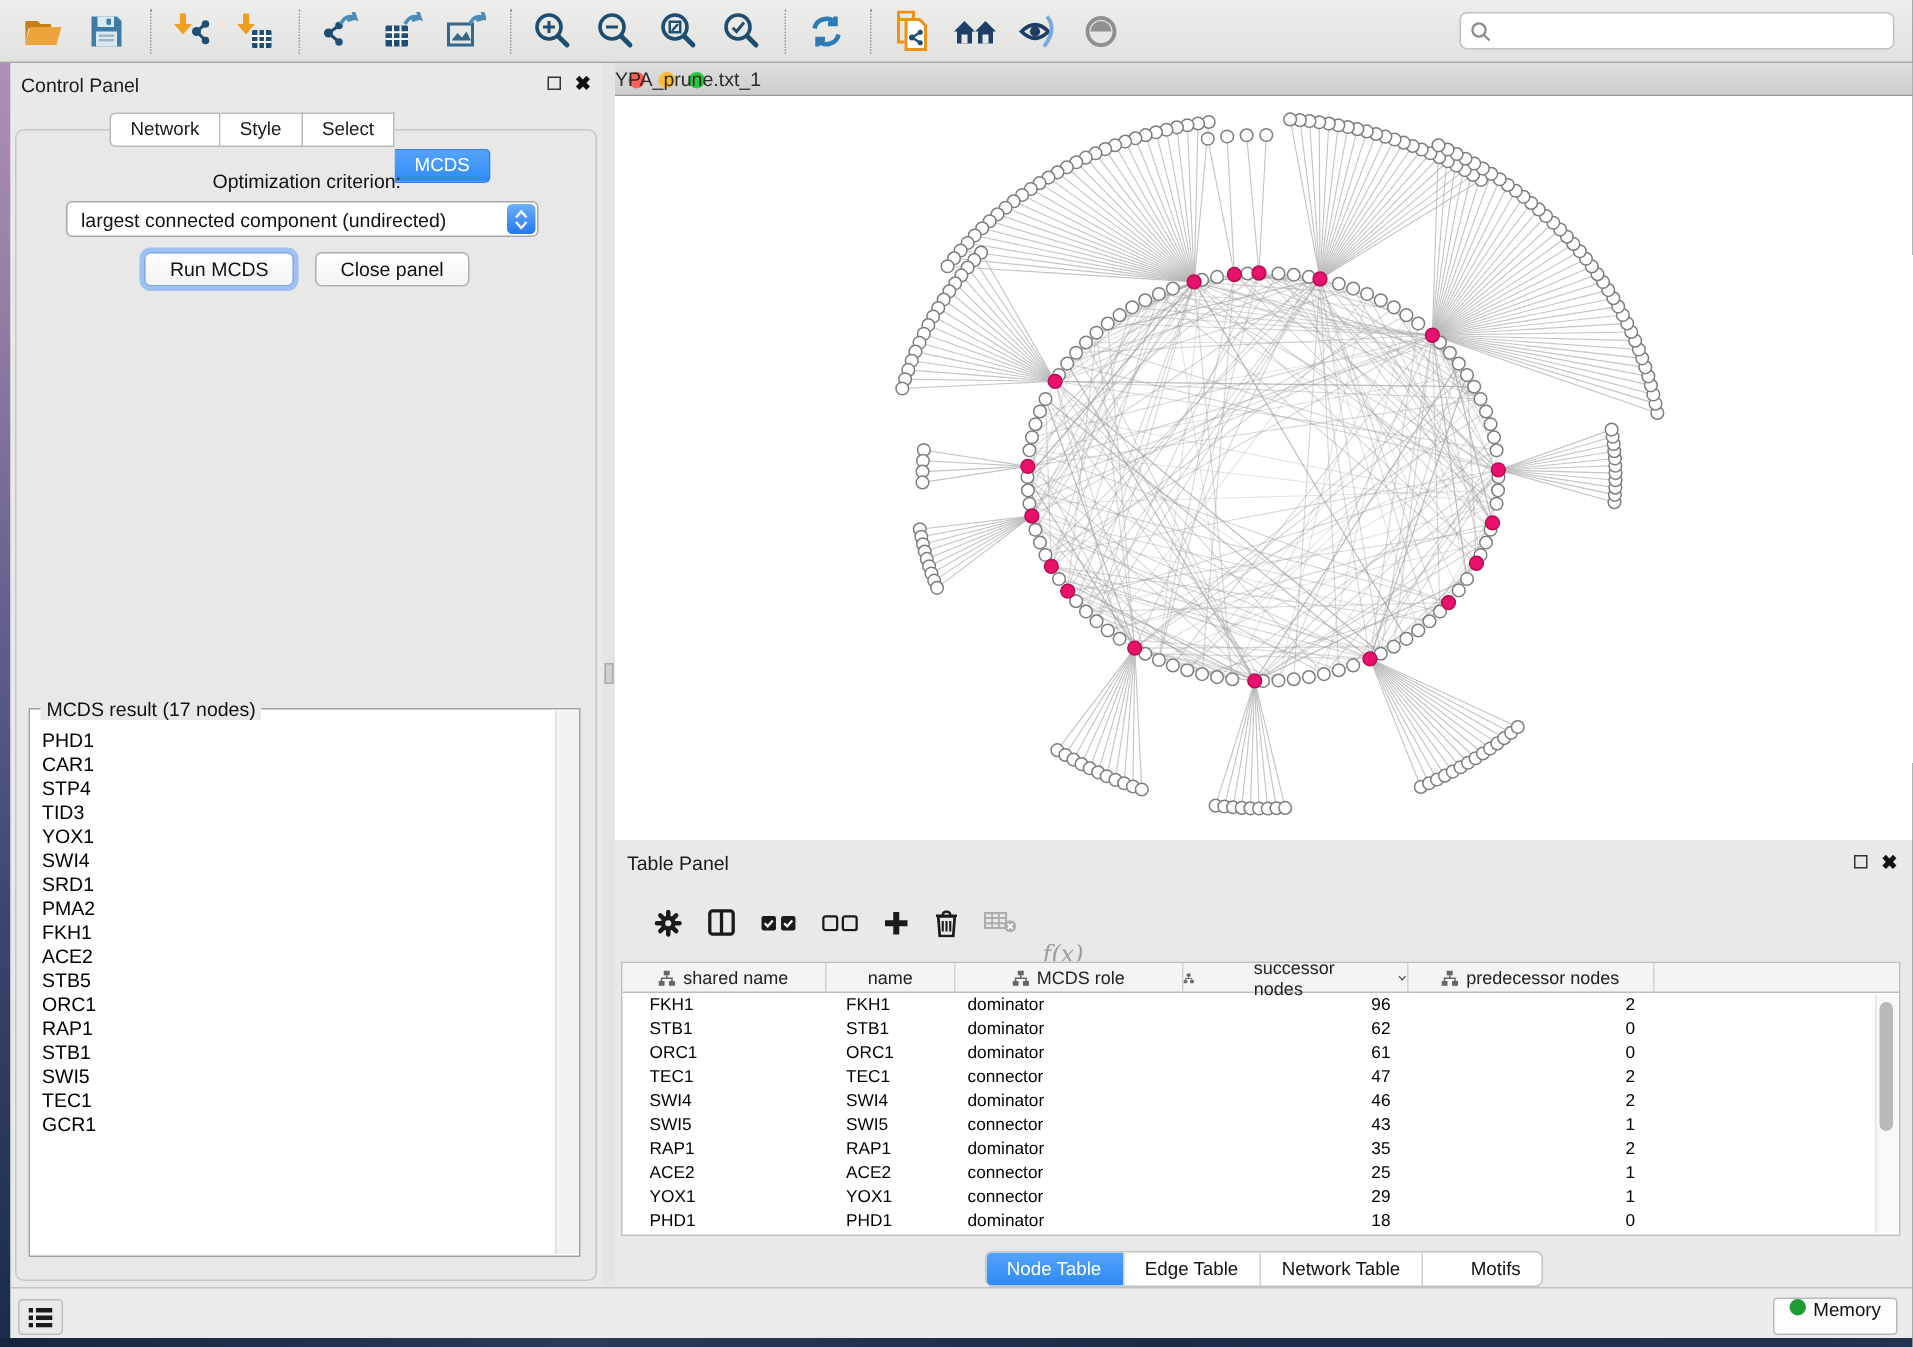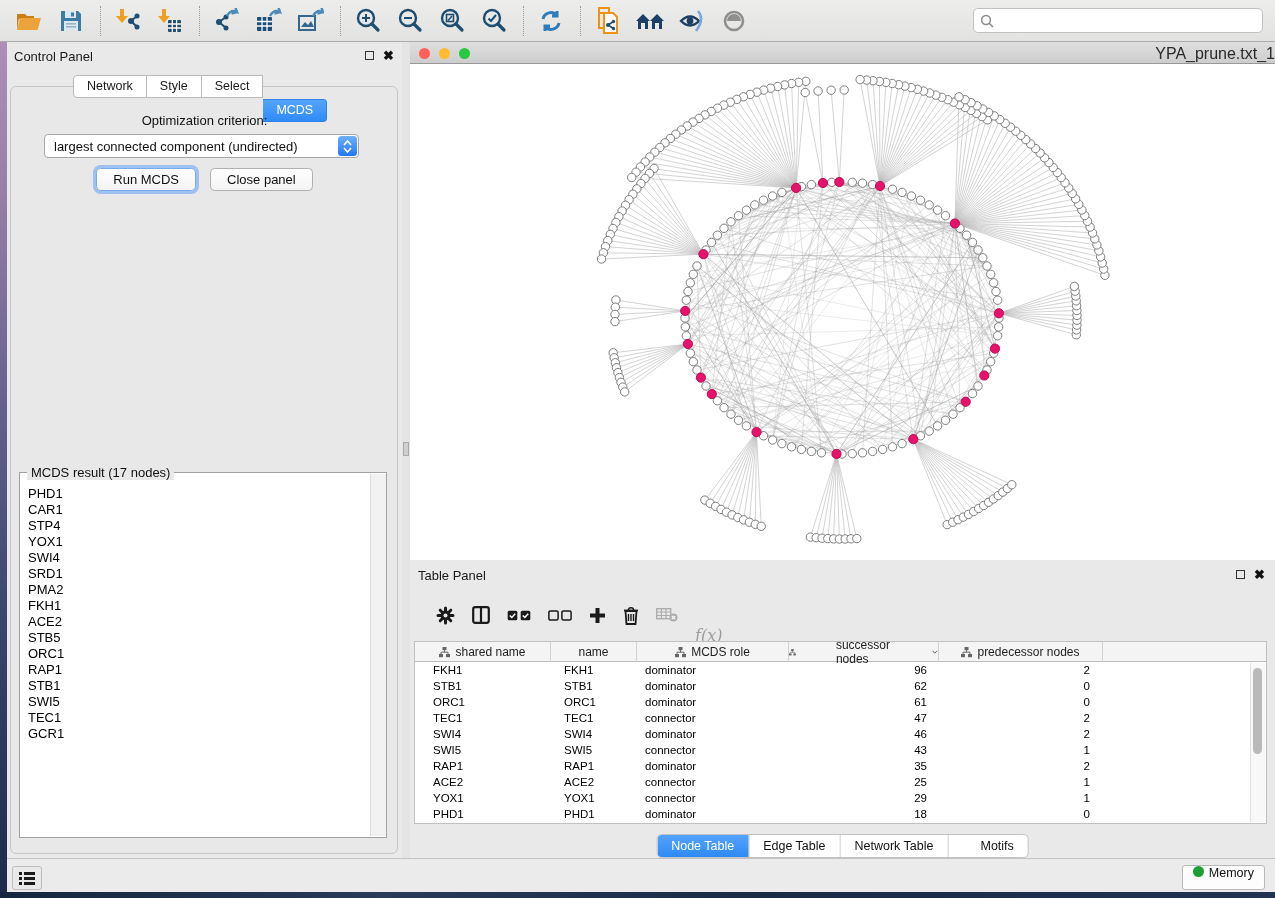--- a/index.html
+++ b/index.html
@@ -56,21 +56,21 @@
 
   
   .v-split{position:absolute;left:402px;top:42px;width:8px;height:816px;background:#e4e4e4;}
   .v-grip{position:absolute;left:1px;top:400px;width:6px;height:14px;background:#cfcfcf;border:1px solid #aaa;box-sizing:border-box;}
 
   
   .net-view{position:absolute;left:410px;top:42px;width:865px;height:518px;background:#fff;}
   .net-titlebar{position:absolute;left:0;top:0;width:100%;height:22px;
     background:linear-gradient(#dfdfdf,#cdcdcd);border-bottom:1px solid #989898;box-sizing:border-box;}
   .tl{position:absolute;top:5.5px;width:11px;height:11px;border-radius:50%;}
-  .net-title{position:absolute;left:0;top:3px;width:100%;text-align:right;font-size:16px;color:#2a2a2a;}
+  .net-title{position:absolute;left:0;top:3px;width:100%;text-align:left;font-size:13px;color:#2a2a2a;}
   .net-canvas{position:absolute;left:0;top:22px;width:865px;height:496px;background:#fff;}
 
   
   .h-grip{position:absolute;left:658px;top:561px;width:10px;height:5px;background:#d6d6d6;border:1px solid #b5b5b5;box-sizing:border-box;}
 
   
   .table-panel{position:absolute;left:410px;top:560px;width:865px;height:298px;background:#e9e9e9;}
   .tp-title{position:absolute;left:8px;top:8px;font-size:13px;color:#1a1a1a;}
   .tp-winbtns{right:10px;top:10px;}
   .tp-toolbar{position:absolute;left:4px;top:30px;right:4px;height:50px;display:flex;align-items:center;gap:17px;padding-left:22px;}
@@ -285,20 +285,21 @@
     <div class="cp-buttons">
       <button class="mac-btn focus">Run MCDS</button>
       <button class="mac-btn">Close panel</button>
     </div>
     <div class="mcds-group">
       <div class="mcds-legend">MCDS result (17 nodes)</div>
       <div class="mcds-list">
           <div class="mcds-item">PHD1</div>
           <div class="mcds-item">CAR1</div>
           <div class="mcds-item">STP4</div>
+          <div class="mcds-item">TID3</div>
           <div class="mcds-item">YOX1</div>
           <div class="mcds-item">SWI4</div>
           <div class="mcds-item">SRD1</div>
           <div class="mcds-item">PMA2</div>
           <div class="mcds-item">FKH1</div>
           <div class="mcds-item">ACE2</div>
           <div class="mcds-item">STB5</div>
           <div class="mcds-item">ORC1</div>
           <div class="mcds-item">RAP1</div>
           <div class="mcds-item">STB1</div>

